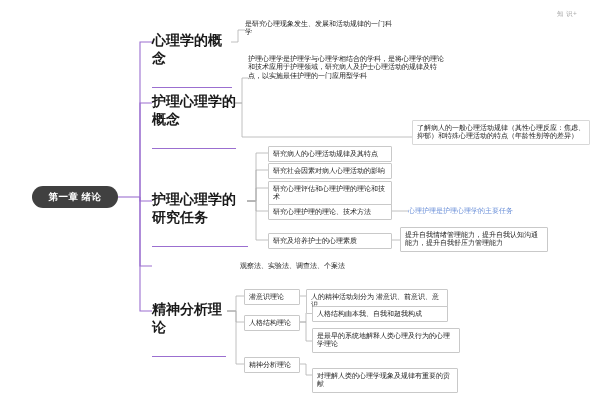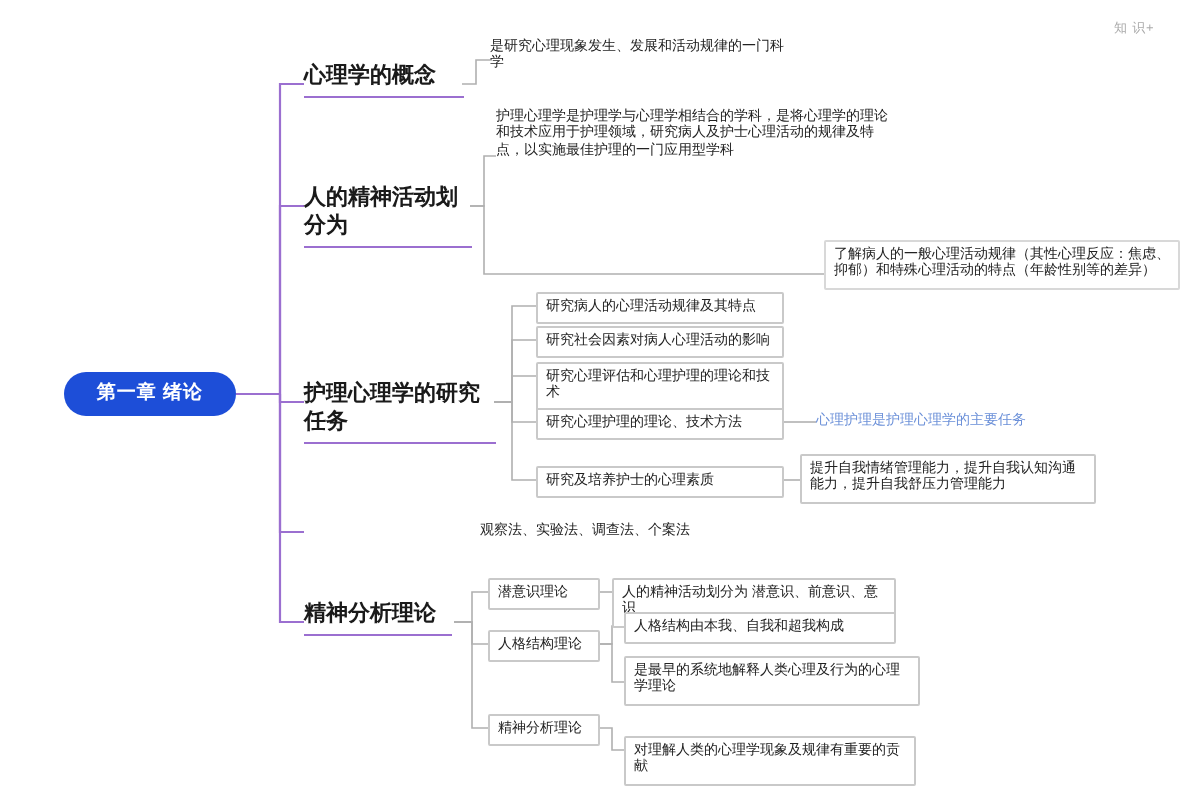--- a/index.html
+++ b/index.html
@@ -28,36 +28,36 @@
     pointer-events: none;
   }
   .node {
     position: absolute;
     box-sizing: border-box;
     line-height: 1.25;
     white-space: pre-wrap;
   }
   
   .root {
-    background: #1d4ed8;
+    background: #404040;
     color: #ffffff;
     border-radius: 11px;
     font-size: 9.5px;
     font-weight: bold;
     letter-spacing: 0.5px;
     padding: 5px 8px;
     text-align: center;
   }
   
   .lvl2 {
-    font-size: 11px;
+    font-size: 14px;
     color: #1a1a1a;
     font-weight: bold;
     border-bottom: 1.4px solid #9b6fd0;
-    padding-bottom: 2px;
+    padding-bottom: 20px;
     text-align: left;
   }
   
   .lvl3 {
     font-size: 7px;
     color: #222222;
     border: 0.8px solid #c9c9c9;
     background: #ffffff;
     padding: 2.5px 4px;
     text-align: left;
@@ -114,21 +114,21 @@
     <path d="M300 364 L306 364 L306 375 L312 375" stroke="#b0b0b0" stroke-width="0.8" fill="none"></path>
   </svg>
 
   <div class="note" style="left:557px; top:10px;">知 识+</div>
 
   <div class="node root" style="left:32px; top:186px; width:86px;">第一章 绪论</div>
 
   <div class="node lvl2" style="left:152px; top:32px; width:80px;">心理学的概念</div>
   <div class="node lvl3 plain" style="left:245px; top:17px; width:152px;">是研究心理现象发生、发展和活动规律的一门科学</div>
 
-  <div class="node lvl2" style="left:152px; top:93px; width:84px;">人的精神活动划分为</div>
+  <div class="node lvl2" style="left:152px; top:93px; width:84px;">护理心理学的概念</div>
   <div class="node lvl3 plain" style="left:248px; top:52px; width:204px;">护理心理学是护理学与心理学相结合的学科，是将心理学的理论和技术应用于护理领域，研究病人及护士心理活动的规律及特点，以实施最佳护理的一门应用型学科</div>
   <div class="node lvl3" style="left:412px; top:120px; width:178px; border-color:#d8d8d8;">了解病人的一般心理活动规律（其性心理反应：焦虑、抑郁）和特殊心理活动的特点（年龄性别等的差异）</div>
 
   <div class="node lvl2" style="left:152px; top:191px; width:96px;">护理心理学的研究任务</div>
   <div class="node lvl3" style="left:268px; top:146px; width:124px;">研究病人的心理活动规律及其特点</div>
   <div class="node lvl3" style="left:268px; top:163px; width:124px;">研究社会因素对病人心理活动的影响</div>
   <div class="node lvl3" style="left:268px; top:181px; width:124px;">研究心理评估和心理护理的理论和技术</div>
   <div class="node lvl3" style="left:268px; top:204px; width:124px;">研究心理护理的理论、技术方法</div>
   <div class="node lvl3" style="left:268px; top:233px; width:124px;">研究及培养护士的心理素质</div>
   <div class="node lvl3 plain" style="left:408px; top:204px; width:150px; color:#6a8fd8;">心理护理是护理心理学的主要任务</div>

